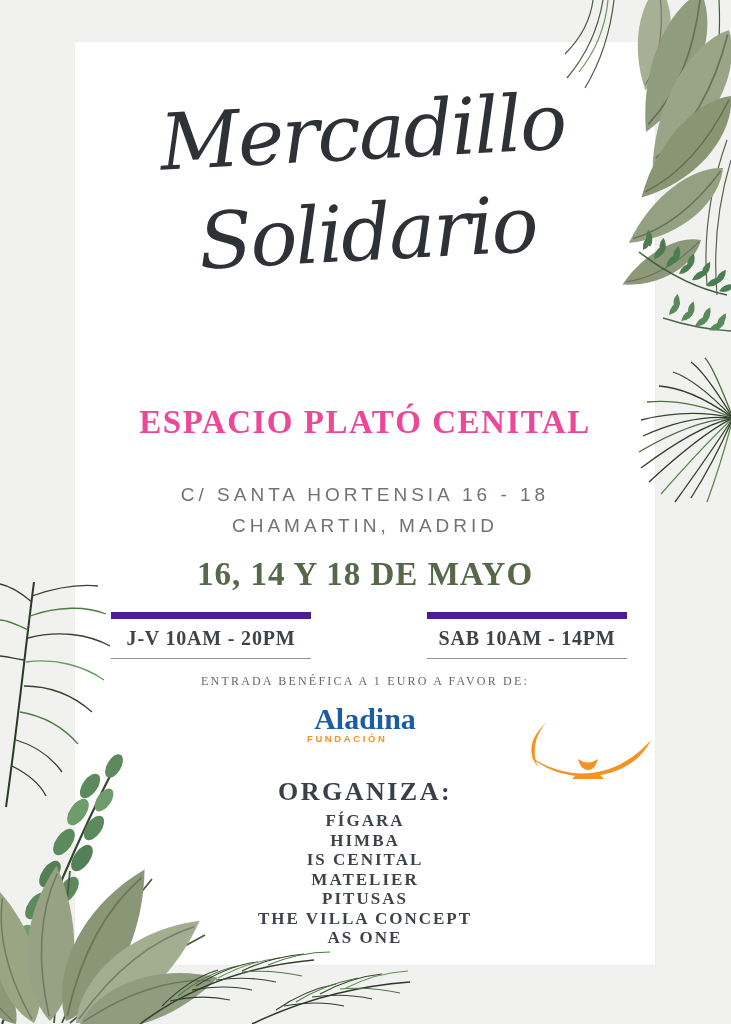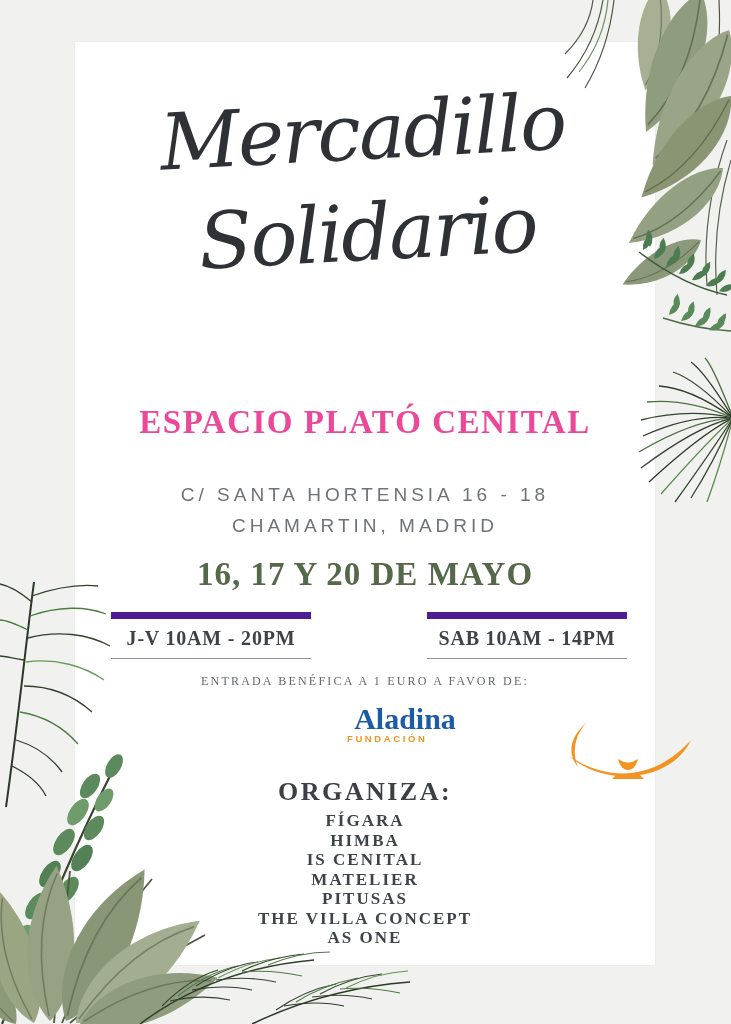--- a/index.html
+++ b/index.html
@@ -32,21 +32,21 @@
   .sched{
     top:570px;width:200px;padding:8px 0;font-size:20px;font-weight:bold;
     color:#3d4349;letter-spacing:.8px;
     border-top:7px solid #4c1d95;border-bottom:1px solid #8e9297;
   }
   .sched.left{left:36px;}
   .sched.right{left:auto;right:28px;}
   .entry-note{
     top:632px;font-size:12px;color:#63686d;letter-spacing:2.2px;
   }
-  .logo{top:660px;height:112px;margin-left:40px;}
+  .logo{top:660px;height:112px;}
   .logo .wordmark{
     position:absolute;top:0;left:0;width:100%;text-align:center;
     font-weight:bold;font-size:30px;color:#1c5ca5;letter-spacing:0;
   }
   .logo .subtitle{
     position:absolute;top:31px;left:232px;width:120px;text-align:left;
     font-family:"Liberation Sans",sans-serif;font-size:9.5px;font-weight:bold;
     color:#f39322;letter-spacing:2.6px;
   }
   .logo svg{position:absolute;left:223px;top:18px;}
@@ -77,21 +77,21 @@
       <span class="tline">Solidario</span>
     </div>
 
     <div class="venue">ESPACIO PLATÓ CENITAL</div>
 
     <div class="address">
       <span>C/ SANTA HORTENSIA 16 - 18</span>
       <span>CHAMARTIN, MADRID</span>
     </div>
 
-    <div class="dates">16, 17 Y 20 DE MAYO</div>
+    <div class="dates">16, 14 Y 18 DE MAYO</div>
 
     <div class="sched left">J-V 10AM - 20PM</div>
     <div class="sched right">SAB 10AM - 14PM</div>
 
     <div class="entry-note">ENTRADA BENÉFICA A 1 EURO A FAVOR DE:</div>
 
     <div class="logo">
       <div class="wordmark">Aladina</div>
       <div class="subtitle">FUNDACIÓN</div>
       <svg width="134" height="66" viewBox="0 0 134 66">

